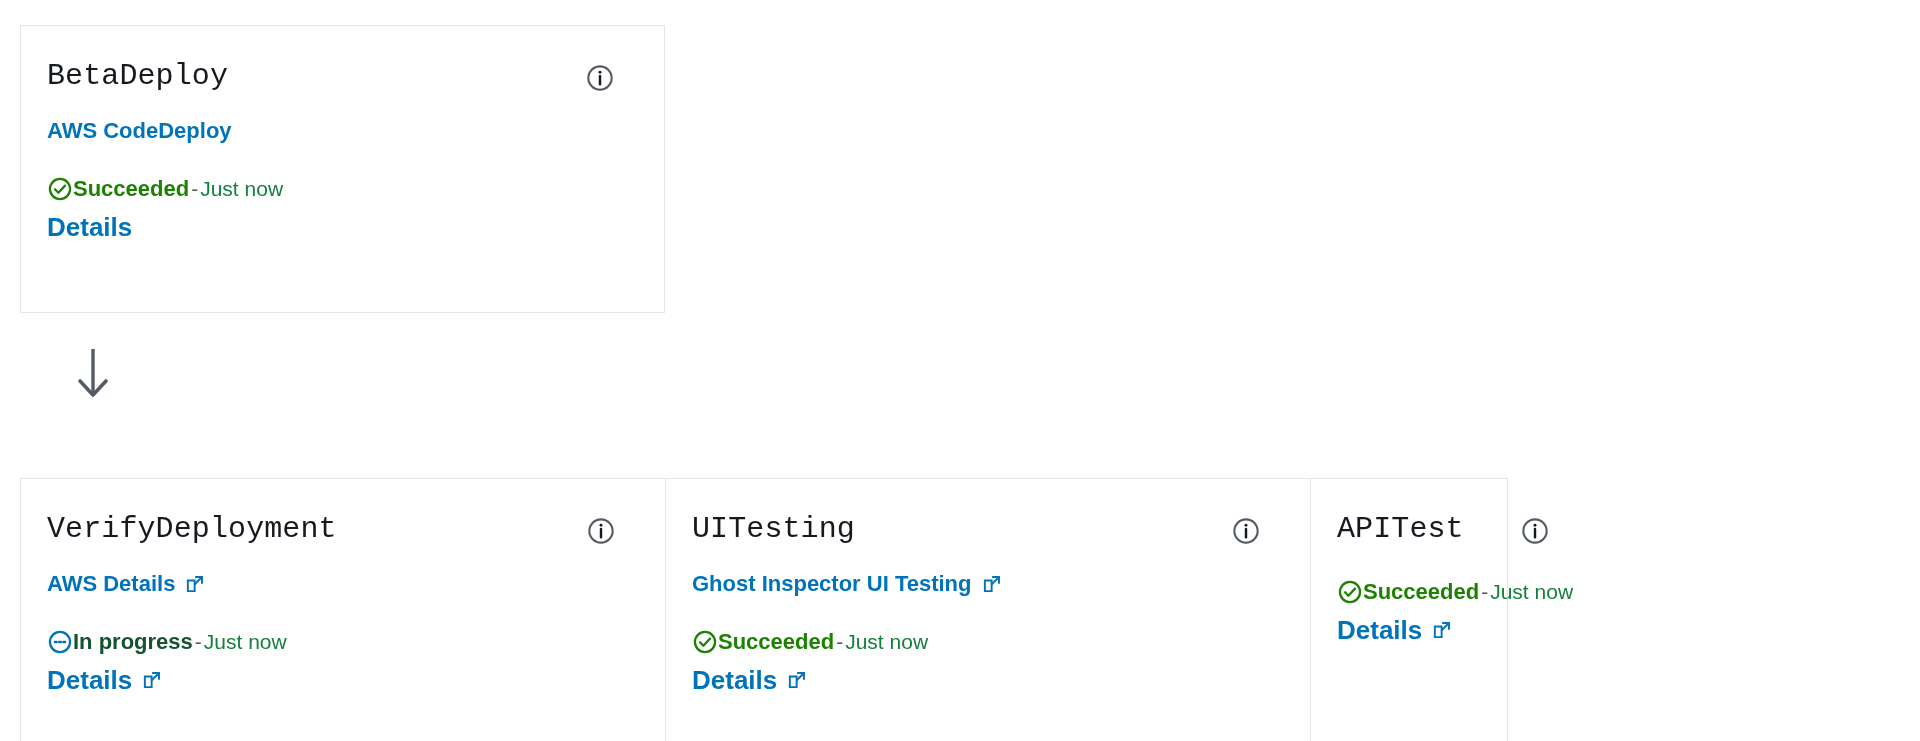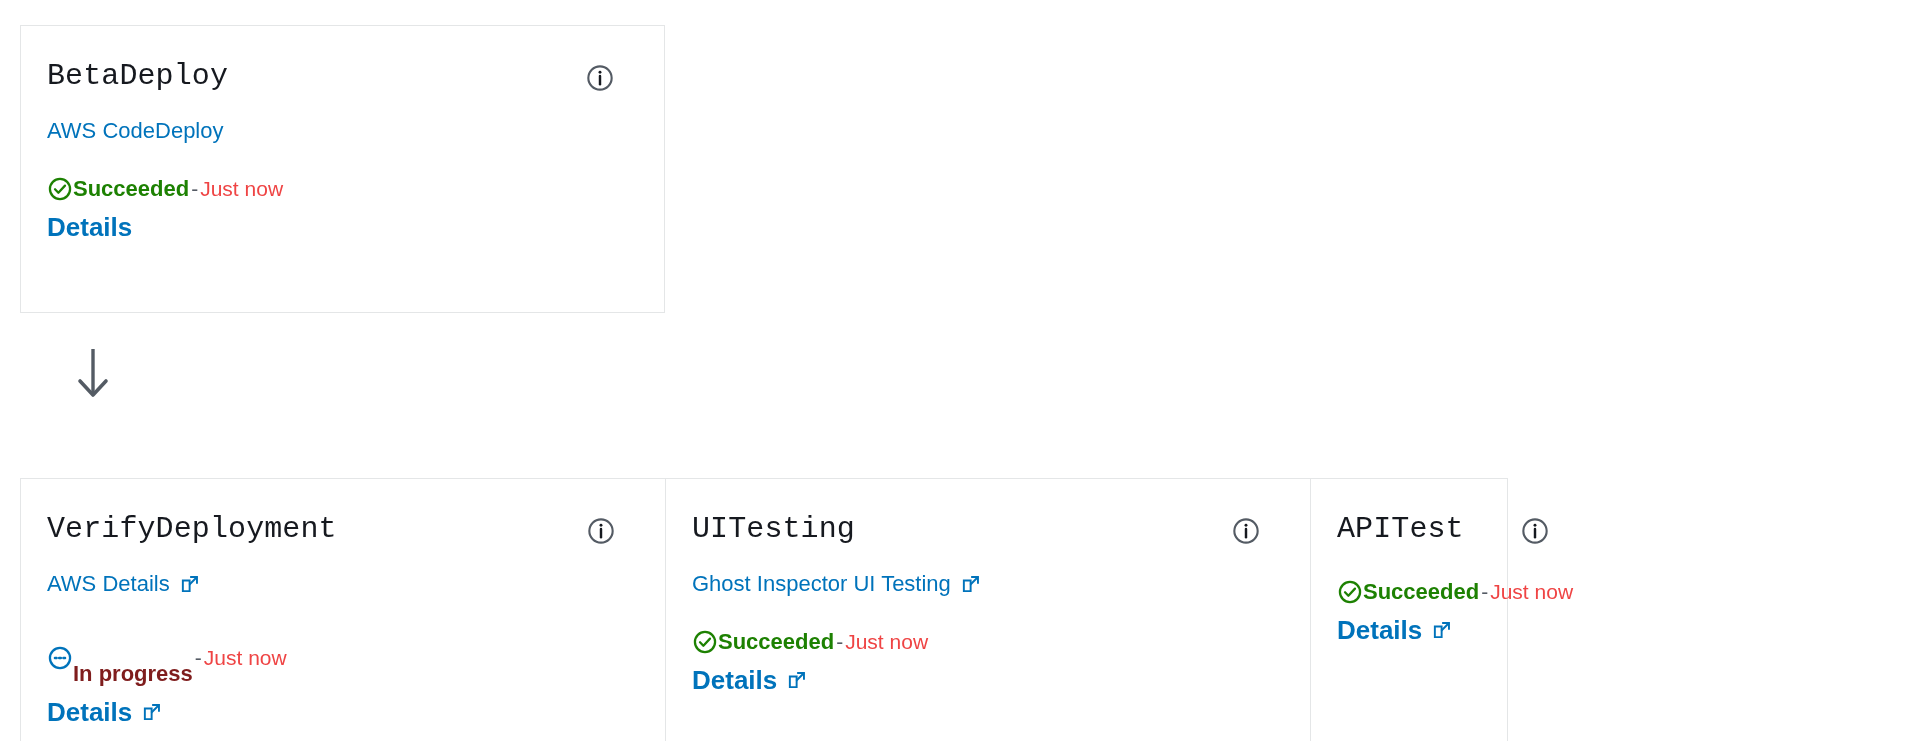--- a/index.html
+++ b/index.html
@@ -106,21 +106,21 @@
   .provider-row {
     margin-top: 24px;
     display: flex;
     align-items: center;
     gap: 9px;
   }
   .provider-link {
     font-size: 22px;
     line-height: 26px;
     color: #0073bb;
-    font-weight: 400;
+    font-weight: 700;
     text-decoration: none;
     cursor: pointer;
     white-space: nowrap;
   }
 
   .status-row {
     margin-top: 32px;
     display: flex;
     align-items: center;
   }
@@ -129,30 +129,30 @@
     line-height: 0;
     display: inline-block;
   }
   .status-label {
     font-size: 22px;
     line-height: 26px;
     font-weight: 700;
     white-space: nowrap;
   }
   .status-label.success { color: #1d8102; }
-  .status-label.inprogress { color: #7f1d1d; margin-top: 32px; }
+  .status-label.inprogress { color: #14532d; }
   .status-sep {
     font-size: 21px;
     color: #545b64;
     padding: 0 2px;
   }
   .status-time {
     font-size: 21px;
     line-height: 26px;
-    color: #ef4444;
+    color: #15803d;
     white-space: nowrap;
   }
 
   .details-row {
     margin-top: 12px;
     display: flex;
     align-items: center;
     gap: 9px;
   }
   .details-link {

